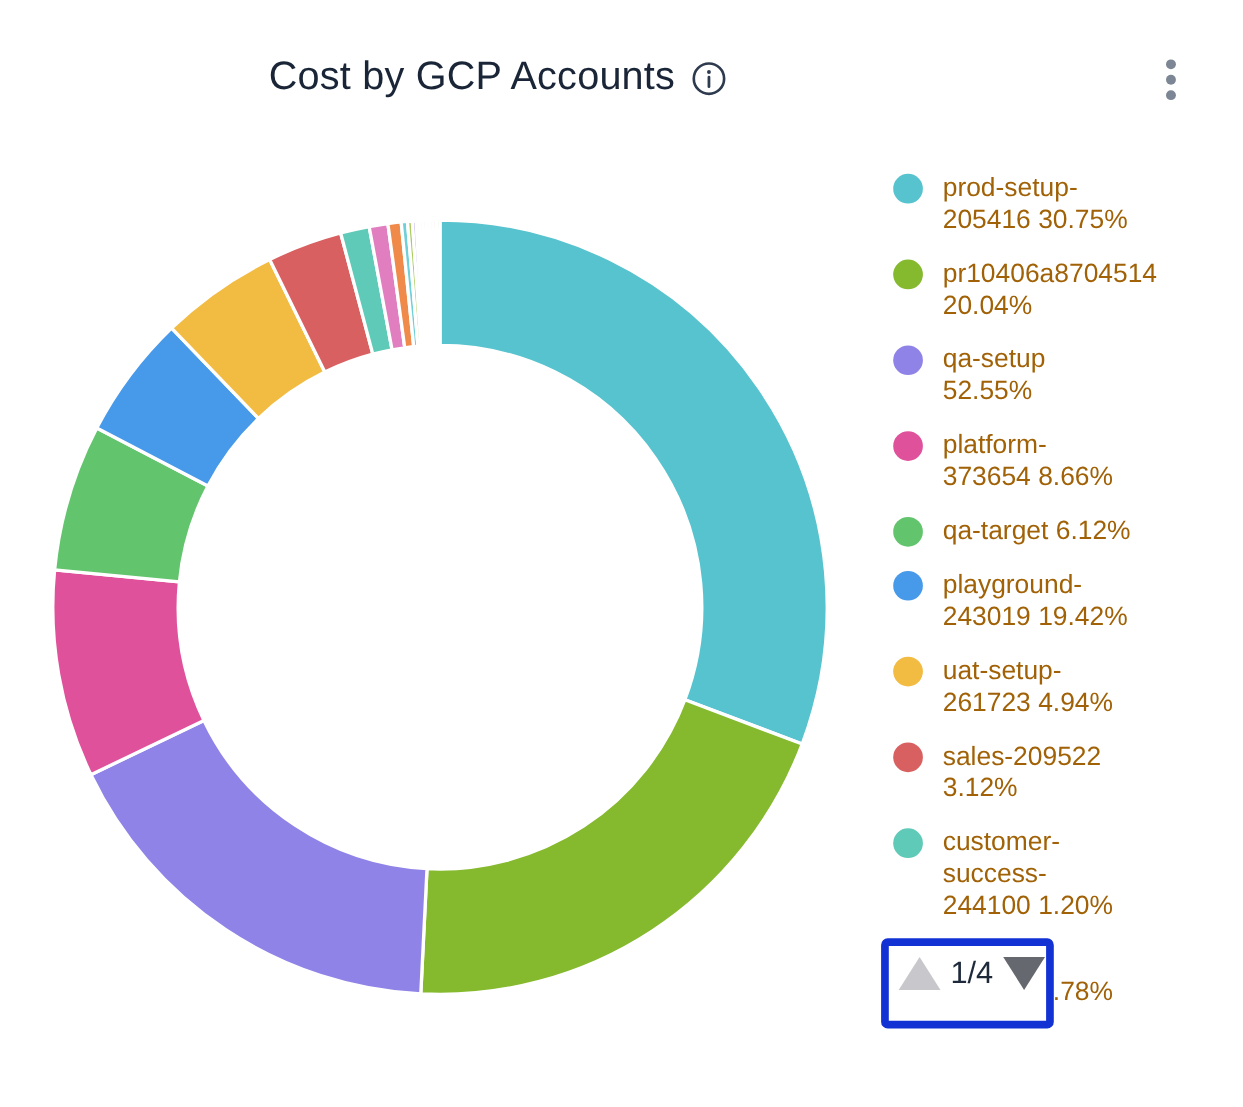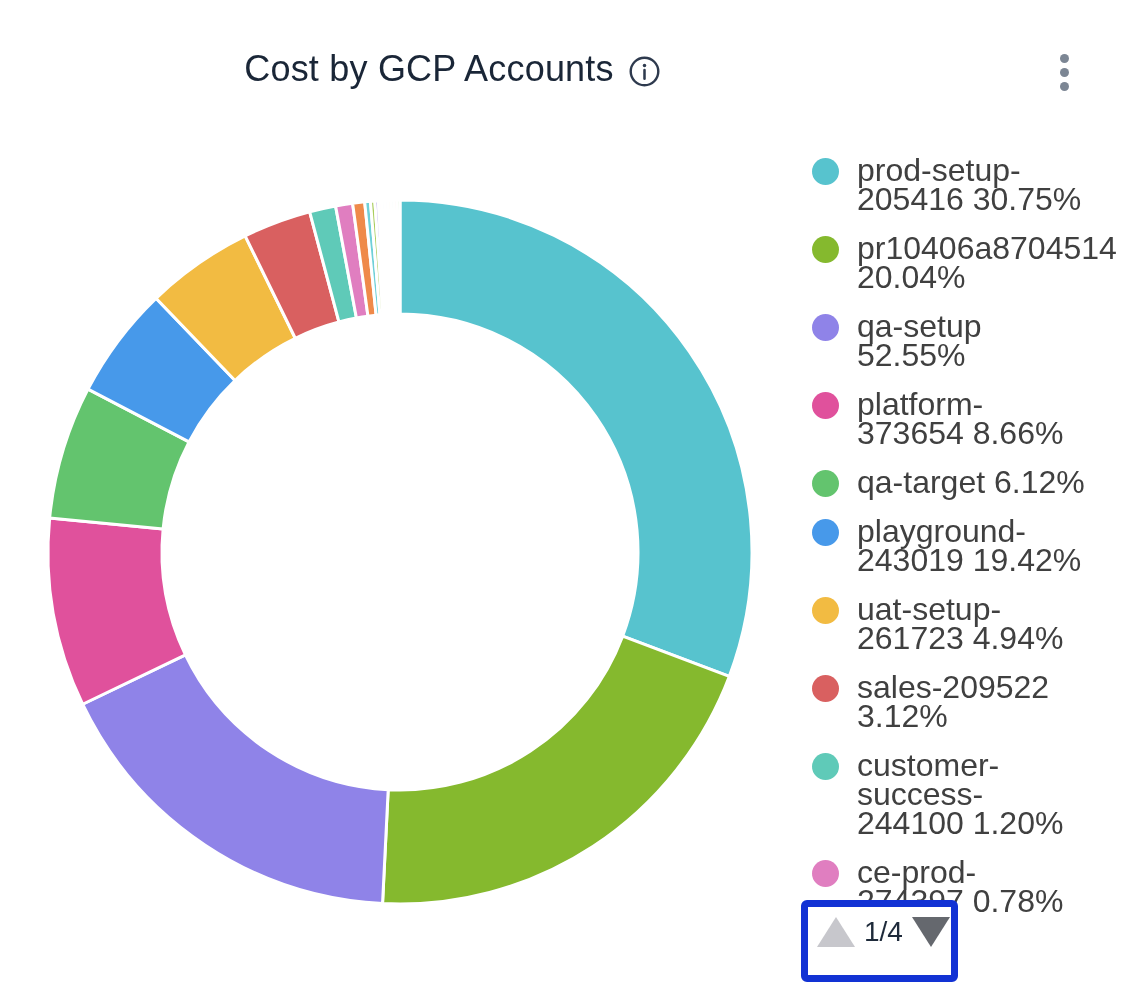--- a/index.html
+++ b/index.html
@@ -14,24 +14,24 @@
   .kebab i{width:9px;height:9px;border-radius:50%;background:#7c8694;display:block;}
 
   
   #donut-svg{position:absolute;left:0;top:140px;}
   #donut-svg path{cursor:pointer;}
 
   
   #legend{position:absolute;left:812px;top:156px;display:flex;flex-direction:column;gap:20px;width:330px;}
   .legend-item{display:flex;align-items:flex-start;gap:18px;cursor:pointer;}
   .dot{width:27px;height:27px;border-radius:50%;flex:none;margin-top:2px;}
-  .ltext{font-size:32px;line-height:29px;color:#404040;white-space:nowrap;}
+  .ltext{font-size:24px;line-height:29px;color:#a16207;white-space:nowrap;}
 
   
-  .pager{position:absolute;left:801px;top:900px;width:157px;height:82px;box-sizing:border-box;
+  .pager{position:absolute;left:801px;top:853px;width:157px;height:82px;box-sizing:border-box;
          border:7px solid #1232d4;border-radius:6px;background:#ffffff;
          display:flex;align-items:flex-start;gap:9px;padding:6px 0 0 9px;z-index:5;}
   .tri{width:0;height:0;display:block;margin-top:4px;cursor:pointer;}
   .tri.up{border-left:19px solid transparent;border-right:19px solid transparent;border-bottom:30px solid #c7c7cc;}
   .tri.down{border-left:19px solid transparent;border-right:19px solid transparent;border-top:30px solid #65686e;}
   .pagenum{font-size:28px;font-weight:500;color:#1e2a3a;line-height:38px;}
 </style>
 </head>
 <body>
 

